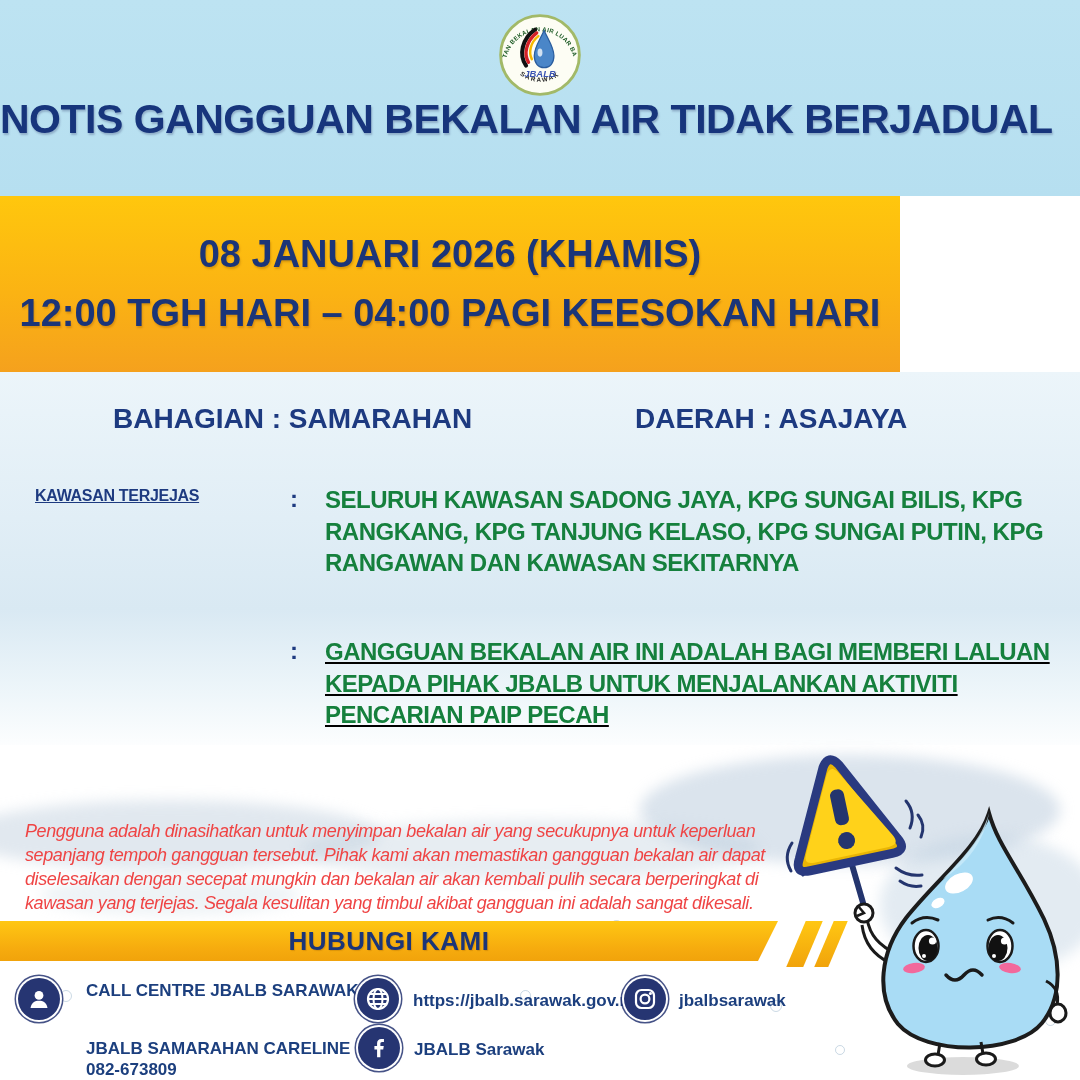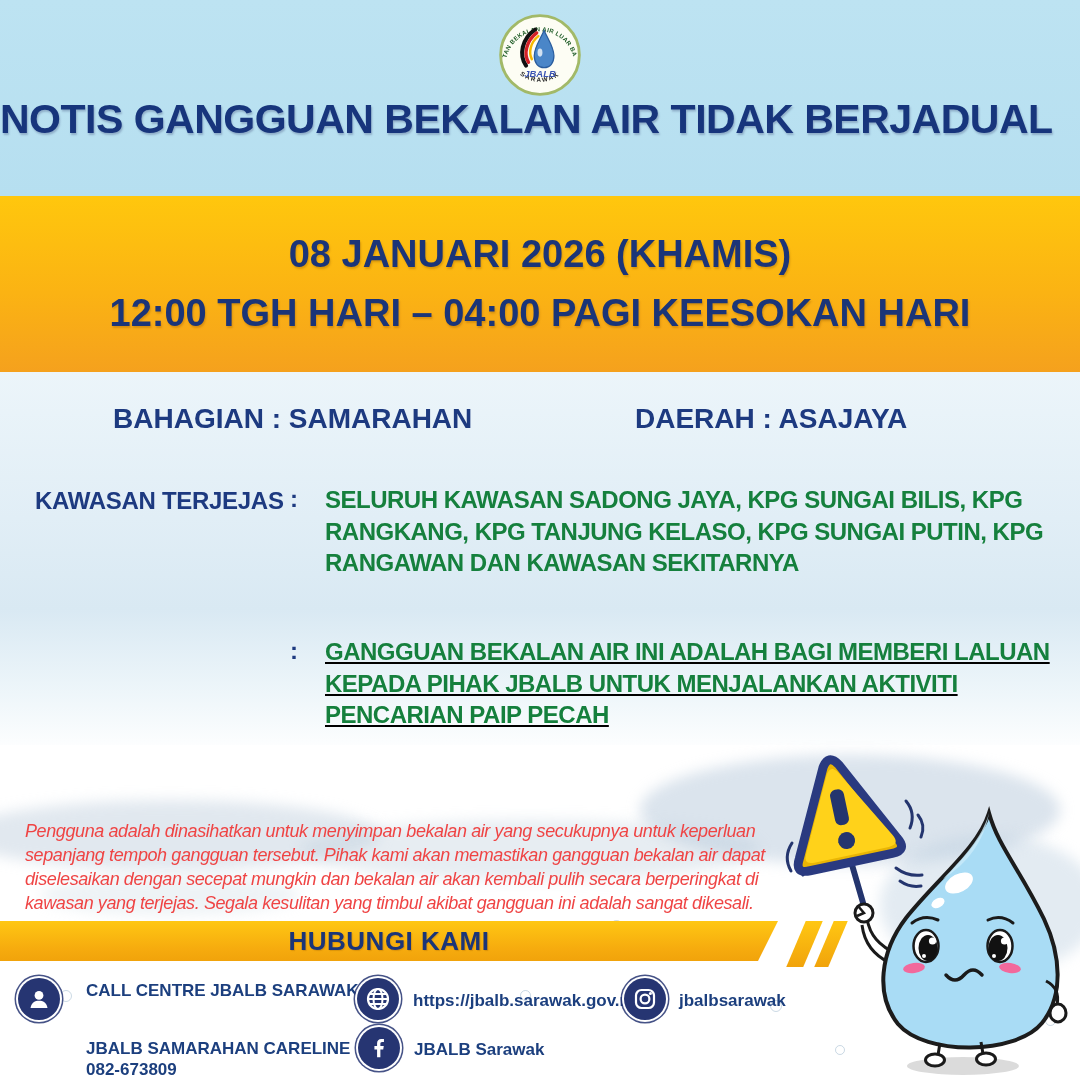--- a/index.html
+++ b/index.html
@@ -14,38 +14,38 @@
     background:linear-gradient(180deg,#bde3f2 0%,#b6dff0 100%);
   }
   .main-title {
     position:absolute; left:0; top:96px; width:1080px; 
     font-size:41px; font-weight:bold; letter-spacing:-0.5px; color:#17357c;
     text-shadow:1px 2px 2px rgba(50,60,110,.30);
     white-space:nowrap;
   }
   
   .date-banner {
-    position:absolute; left:0; top:196px; width:1080px; height:176px;
+    position:absolute; left:0; top:196px; width:900px; height:176px;
     background:linear-gradient(180deg,#ffc70d 0%,#fbb313 55%,#f5a11d 100%);
     display:flex; flex-direction:column; align-items:center; justify-content:center;
     gap:16px;
   }
   .date-banner .line {
     font-size:38px; font-weight:bold; color:#1b3578; white-space:nowrap;
     text-shadow:1px 2px 2px rgba(140,80,0,.30);
   }
   
   .info-band {
     position:absolute; left:0; top:372px; width:1080px; height:383px;
     background:linear-gradient(180deg,#ecf5fa 0%,#e1eef6 38%,#d9e9f3 62%,#eef6fa 84%,#ffffff 100%);
   }
   .loc { position:absolute; top:403px; font-size:28px; font-weight:bold; color:#1d3a80; white-space:nowrap; }
   #bahagian { left:113px; }
   #daerah { left:635px; }
-  .sec-label { position:absolute; font-size:24px; font-weight:bold; color:#1d3a80; letter-spacing:-0.3px; white-space:nowrap; }
+  .sec-label { position:absolute; font-size:16px; font-weight:bold; color:#1d3a80; letter-spacing:-0.3px; white-space:nowrap;text-decoration:underline; }
   .sec-colon { position:absolute; left:290px; font-size:24px; font-weight:bold; color:#1d3a80; }
   .sec-lines { position:absolute; left:325px; }
   .sec-lines .ln {
     font-size:24px; font-weight:bold; color:#15803d; letter-spacing:-0.5px;
     line-height:31.5px; white-space:nowrap;
   }
   
   .splash-band { position:absolute; left:0; top:745px; width:1080px; height:335px; background:#fff; }
   .blob { position:absolute; border-radius:50%; filter:blur(7px); }
   .bubble { position:absolute; border-radius:50%; border:1.5px solid rgba(140,170,195,.45); }

